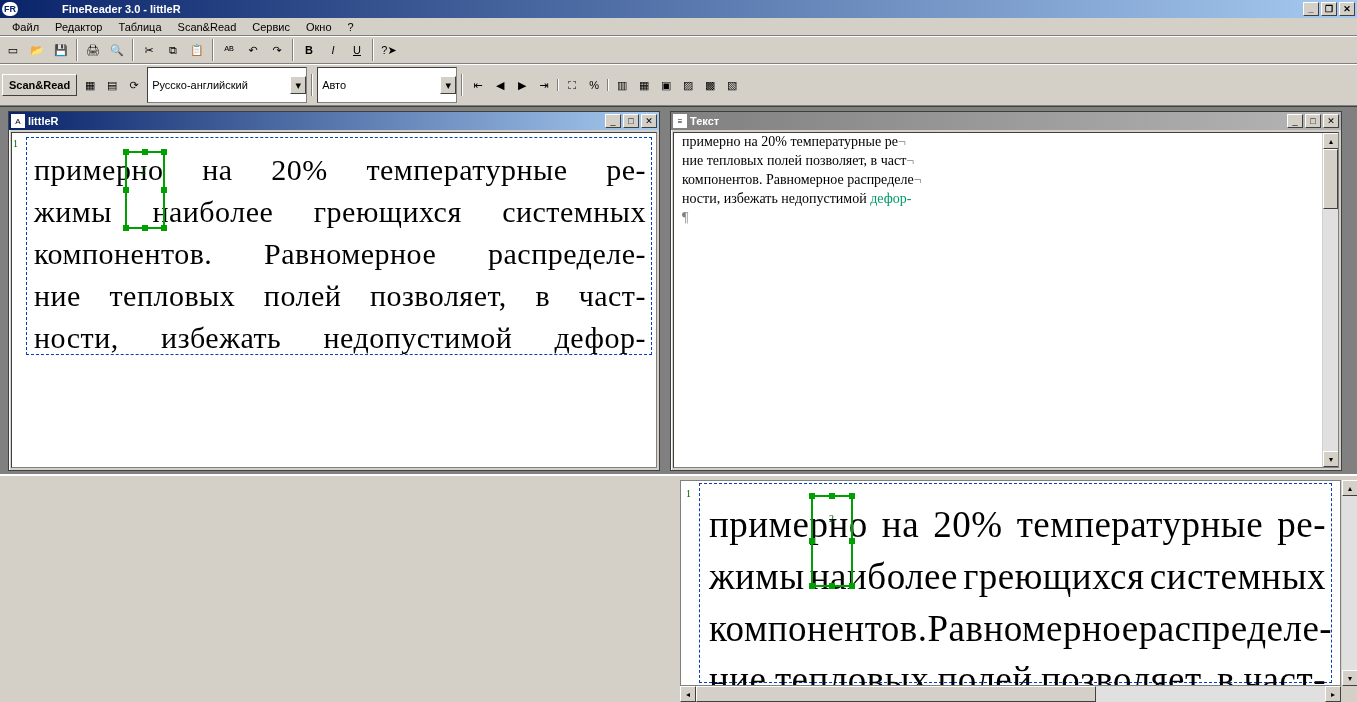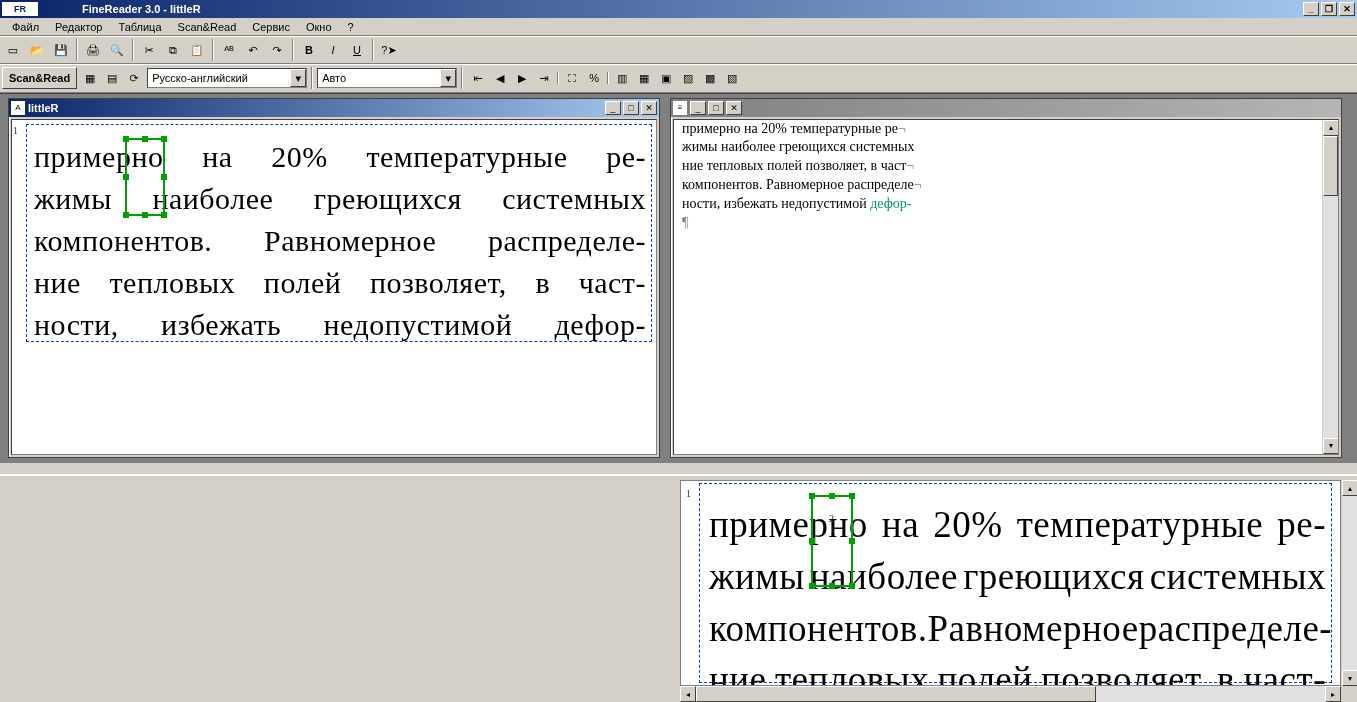--- a/index.html
+++ b/index.html
@@ -15,25 +15,25 @@
 .titlebar {
   background: linear-gradient(to right, #0a246a, #a6caf0);
   color: #fff;
   height: 18px;
   display: flex;
   align-items: center;
   padding: 0 2px;
   font-weight: bold;
 }
 .titlebar .app-icon {
-  width: 36px; height: 14px;
+  width: 16px; height: 14px;
   background: #fff;
   margin-right: 4px;
   display:inline-flex; align-items:center; justify-content:center;
-  font-size:9px; color:#0a246a;
+  font-size:9px; color:#0a246a;border-radius:7px;
 }
 .titlebar .title { flex:1;padding-left:40px; }
 .winbtns { display:flex; gap:2px; }
 .winbtn {
   width:16px; height:14px;
   background:#d4d0c8;
   border:1px solid #fff;
   border-right-color:#404040; border-bottom-color:#404040;
   font-size:9px; line-height:12px; text-align:center;
   color:#000;
@@ -68,21 +68,21 @@
 .tbtn-wide {
   height:22px; padding:0 6px;
   border:1px solid #fff; border-right-color:#404040; border-bottom-color:#404040;
   background:#d4d0c8;
   font-weight:bold;
   display:inline-flex; align-items:center;
   cursor:pointer;
   font-size:11px;
 }
 .combo {
-  height:20px;
+  height:36px;
   background:#fff;
   border:1px solid #808080;
   border-top-color:#404040; border-left-color:#404040;
   display:inline-flex; align-items:center;
   font-size:11px;
 }
 .combo .val { padding:0 4px; }
 .combo .arrow {
   width:16px; height:18px;
   background:#d4d0c8;
@@ -388,30 +388,30 @@
         <div class="h bl"></div>
           <div class="h bm"></div>
           <div class="h br"></div>
       </div>
     </div>
   </div>
 
   <div class="mdi-window" style="left:670px; top:4px; width:672px; height:360px;">
     <div class="mdi-title inactive">
       <span class="ico">≡</span>
+      <span class="t">Текст</span>
       <div class="winbtns">
         <div class="winbtn">_</div>
         <div class="winbtn">□</div>
         <div class="winbtn">✕</div>
       </div>
     </div>
     <div class="mdi-body">
       <div class="textpane" id="textpane">
           <div><span>примерно на 20% температурные ре</span><span style="color: rgb(128, 128, 128);">¬</span></div>
-          <div><span>жимы наиболее греющихся системных</span></div>
           <div><span>ние тепловых полей позволяет, в част</span><span style="color: rgb(128, 128, 128);">¬</span></div>
           <div><span>компонентов. Равномерное распределе</span><span style="color: rgb(128, 128, 128);">¬</span></div>
           <div><span>ности, избежать недопустимой </span><span class="uncertain">дефор-</span></div>
           <div class="para-mark">¶</div>
         </div>
       <div class="scrollbar-v">
         <div class="sbtn">▴</div>
         <div class="thumb" style="top:16px;height:60px"></div>
         <div class="sbtn bot">▾</div>
       </div>

